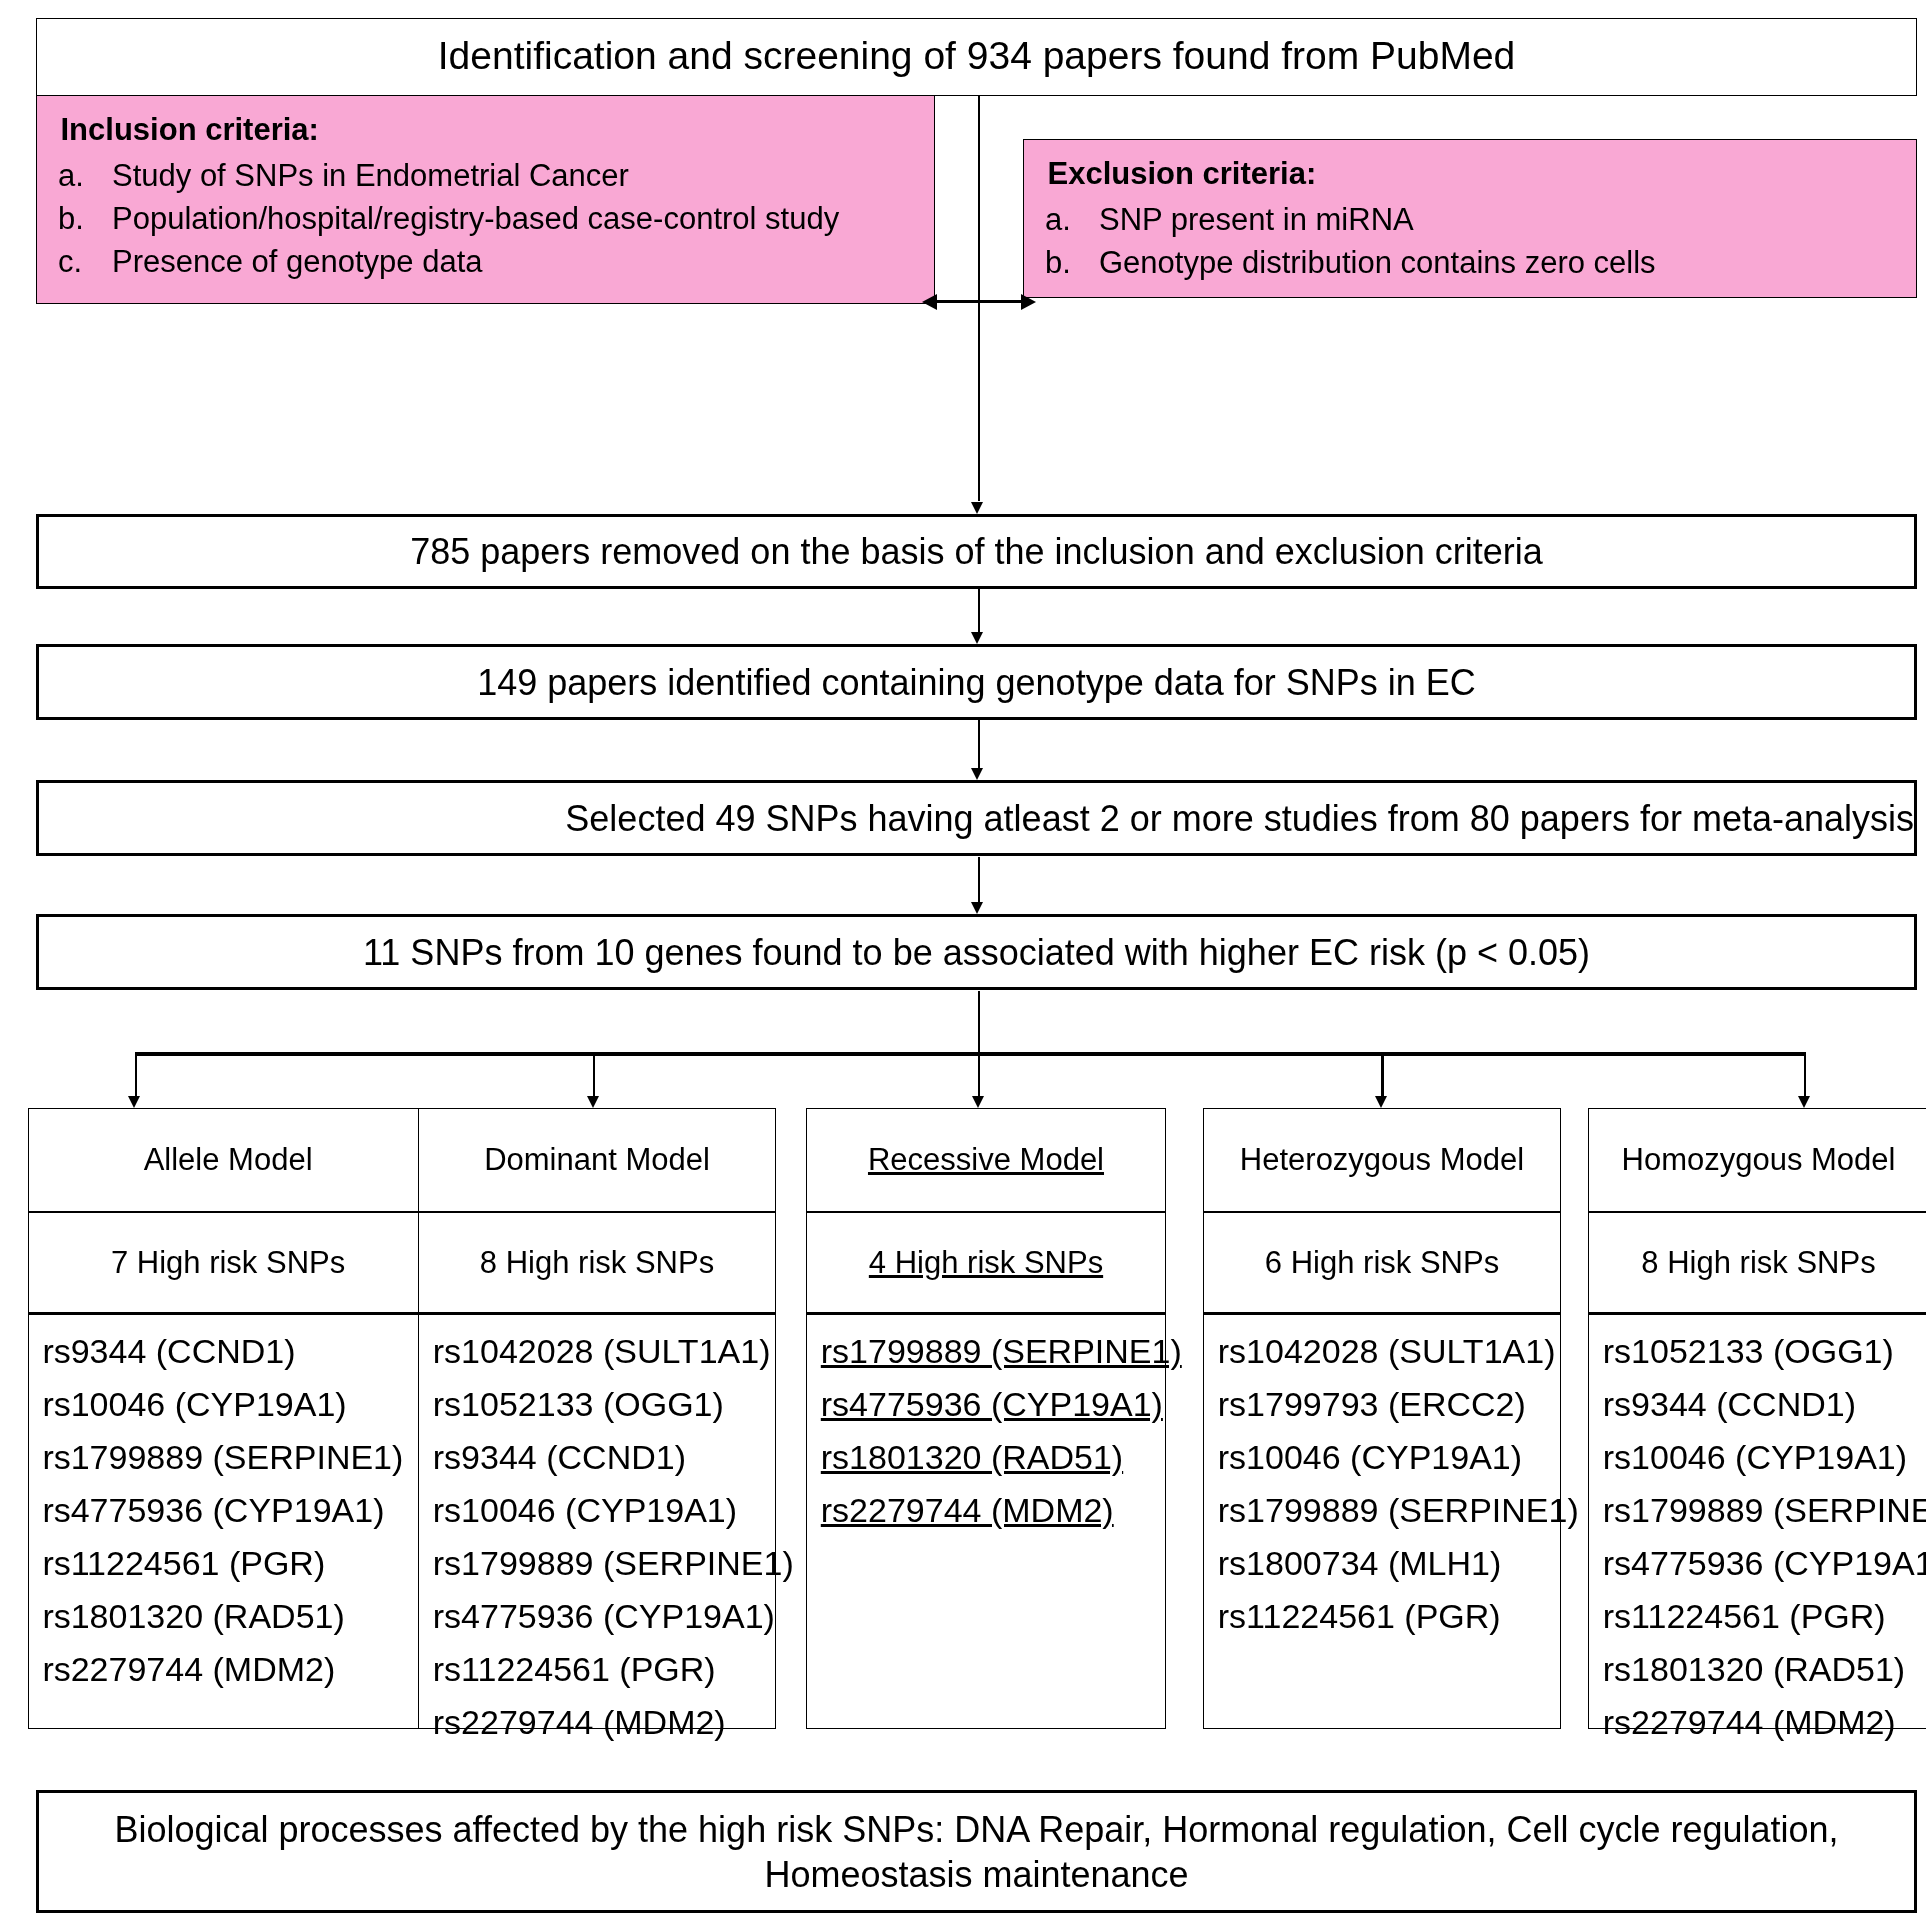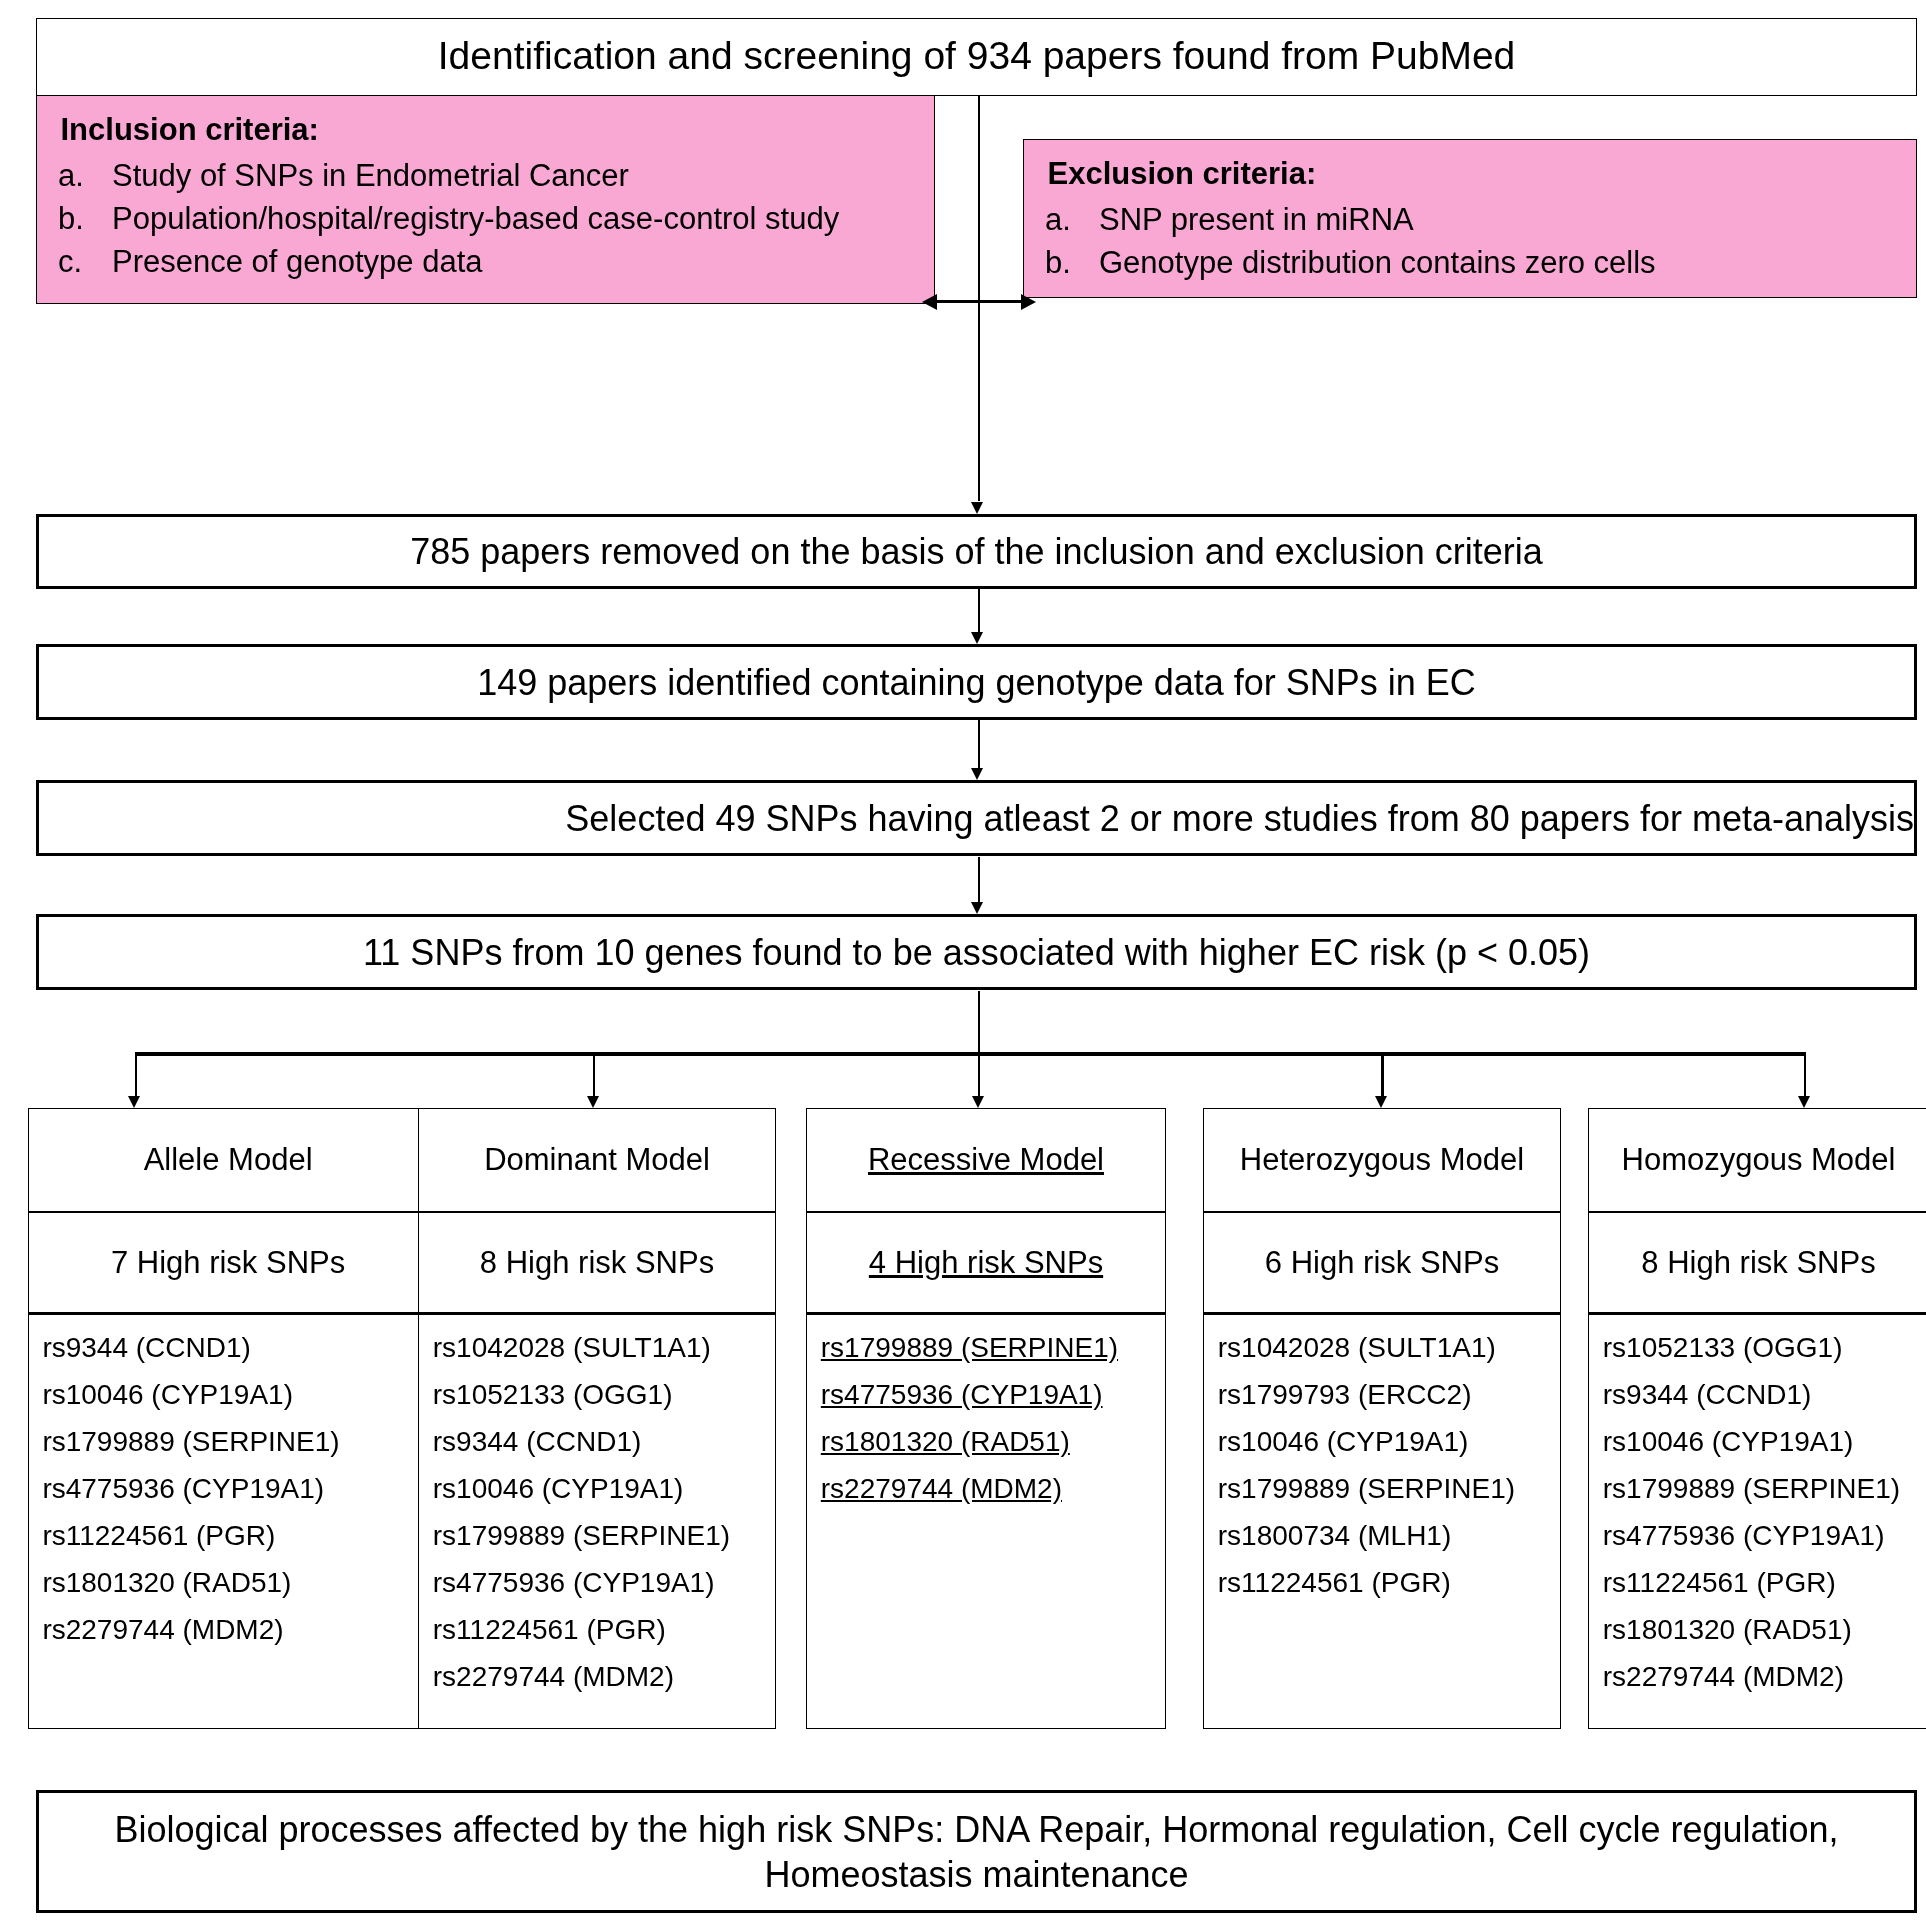--- a/index.html
+++ b/index.html
@@ -69,21 +69,21 @@
   }
   .model-count{
     box-sizing:border-box;border:1.9px solid #000;border-top:none;border-bottom-width:3.1px;background:#fff;
     height:102px;display:flex;align-items:center;justify-content:center;
     text-align:center;font-size:31px;
   }
   .model-list{
     box-sizing:border-box;border:1.9px solid #000;border-top:none;background:#fff;
     height:414px;padding:19px 10px 0 13.8px;
   }
-  .snp-item{font-size:28px;line-height:1.0;margin-bottom:19px;white-space:nowrap;}
+  .snp-item{font-size:34px;line-height:1.0;margin-bottom:19px;white-space:nowrap;}
 
   #col-0{left:15.6px;width:401px;}
   #col-1{left:406px;width:358px;}
   #col-2{left:794px;width:360px;text-decoration:underline;}
   #col-3{left:1191px;width:358px;}
   #col-4{left:1576px;width:341px;}
 </style>
 </head>
 <body>
 

